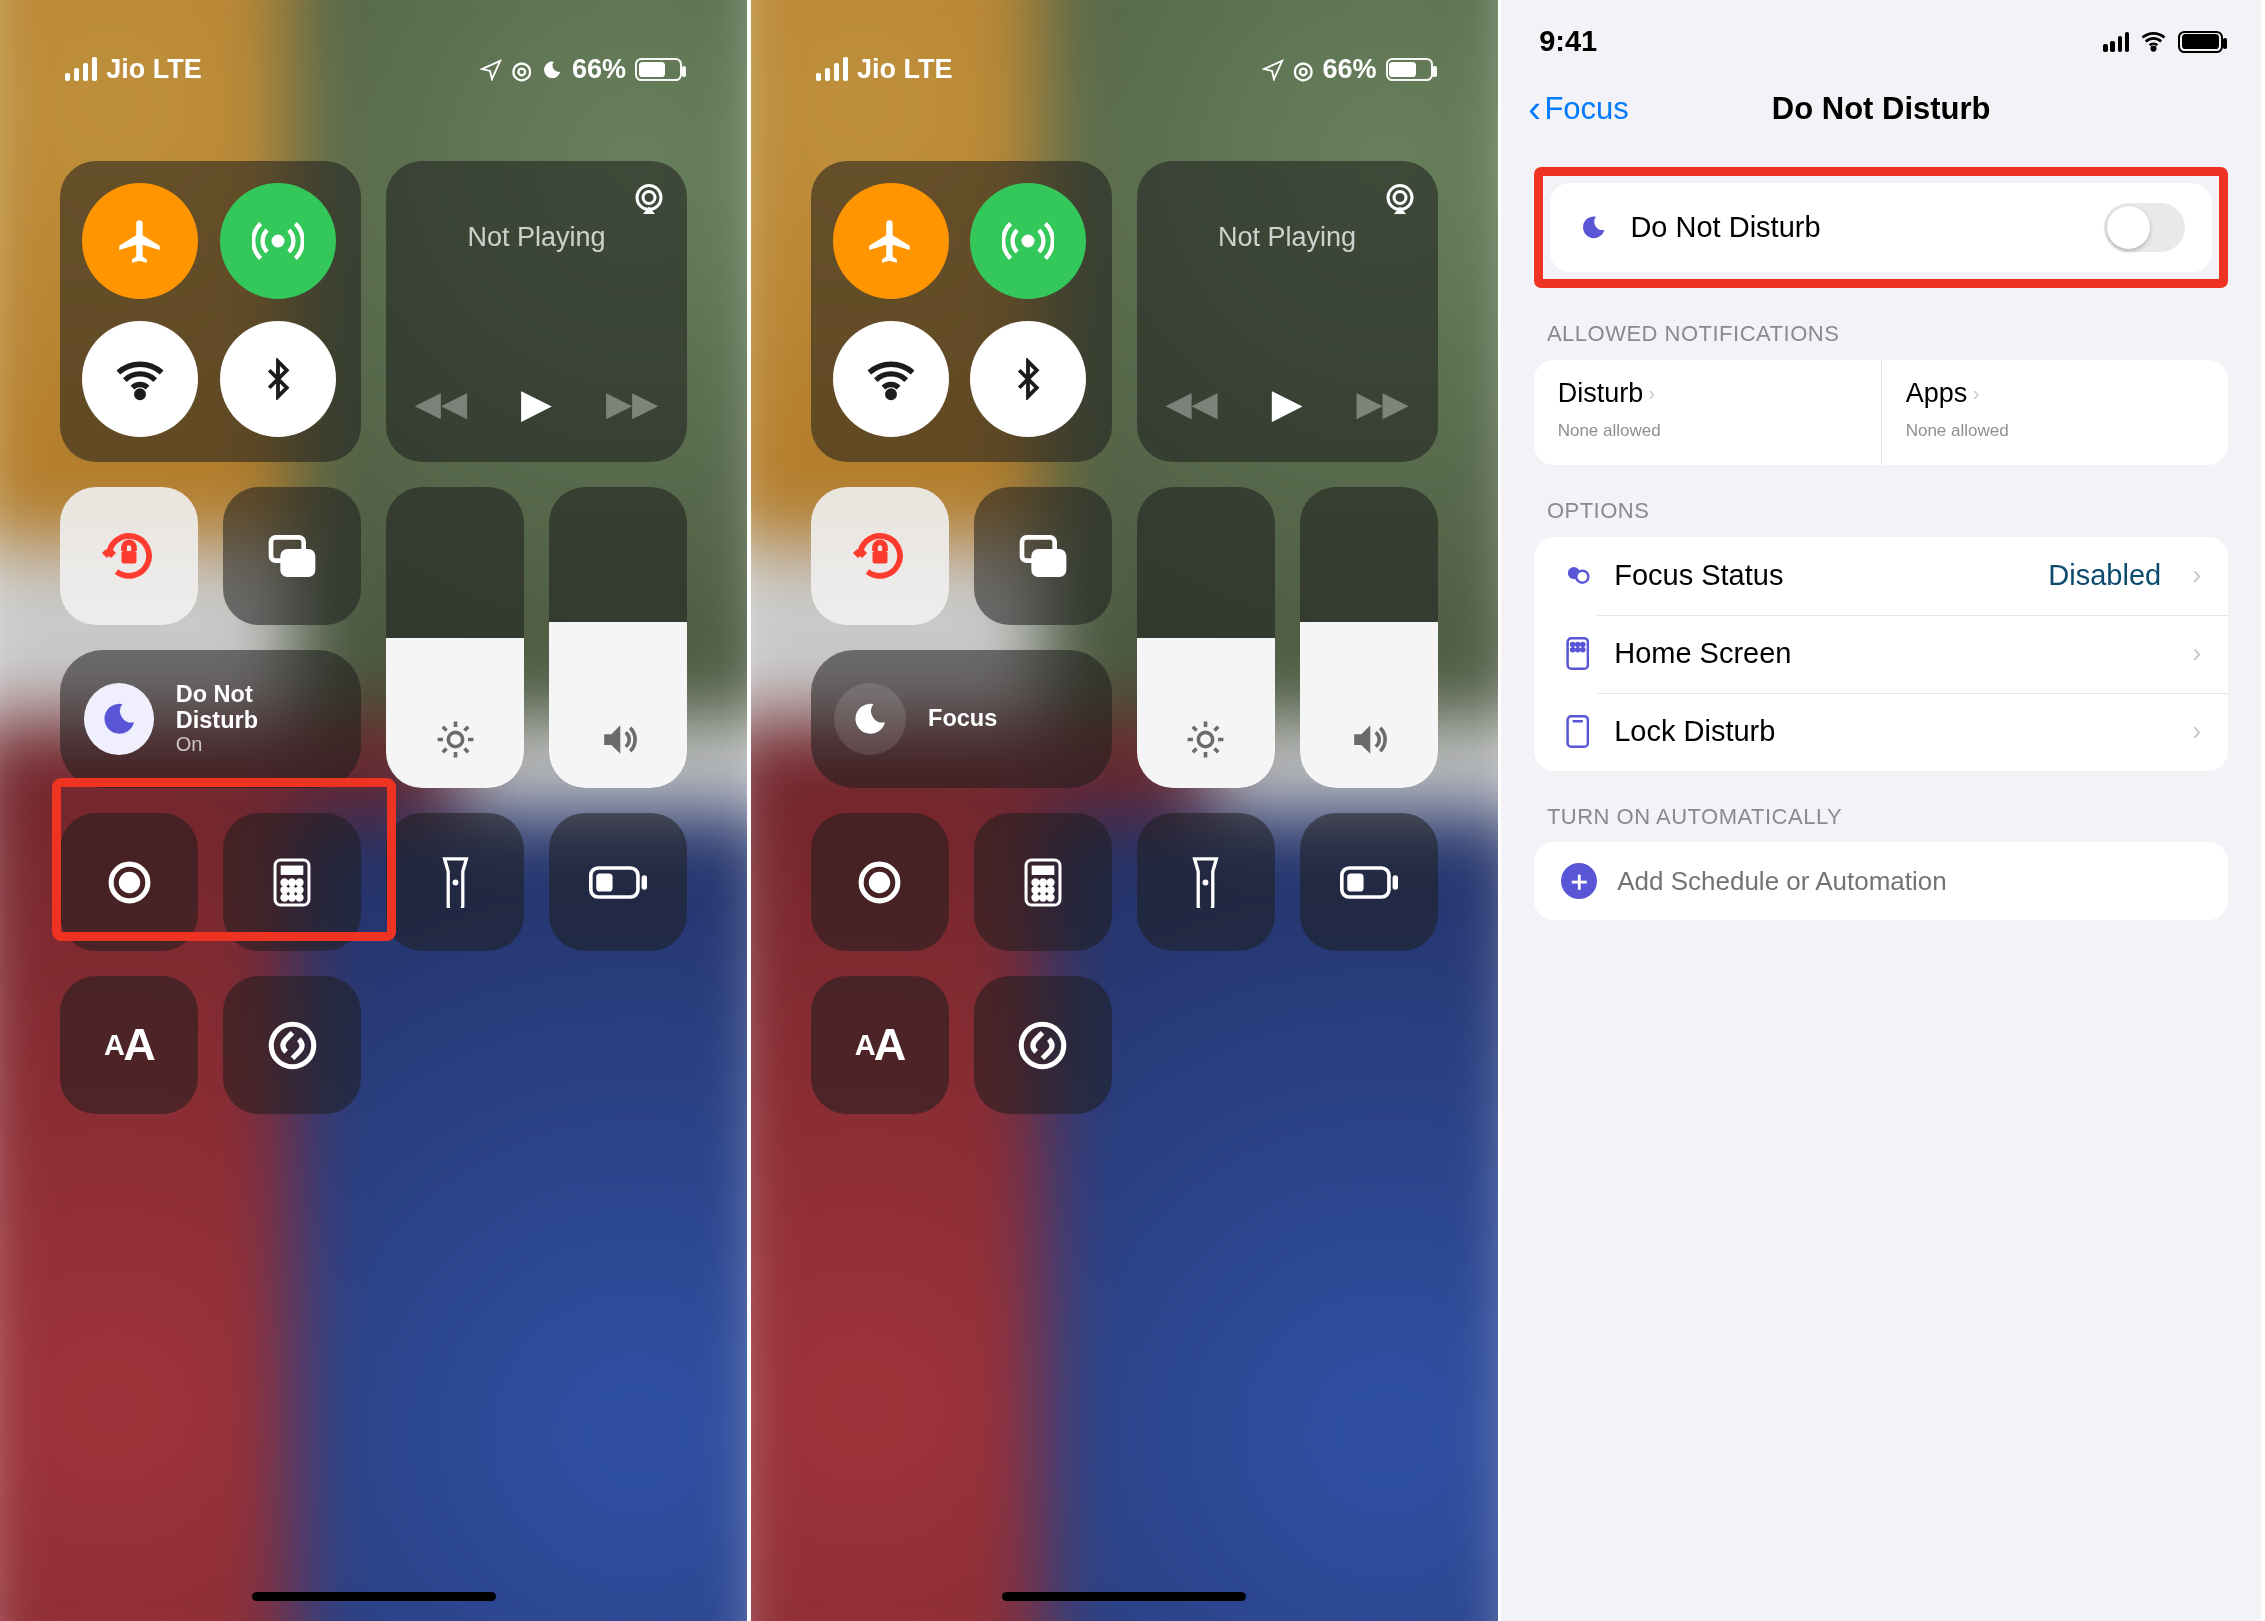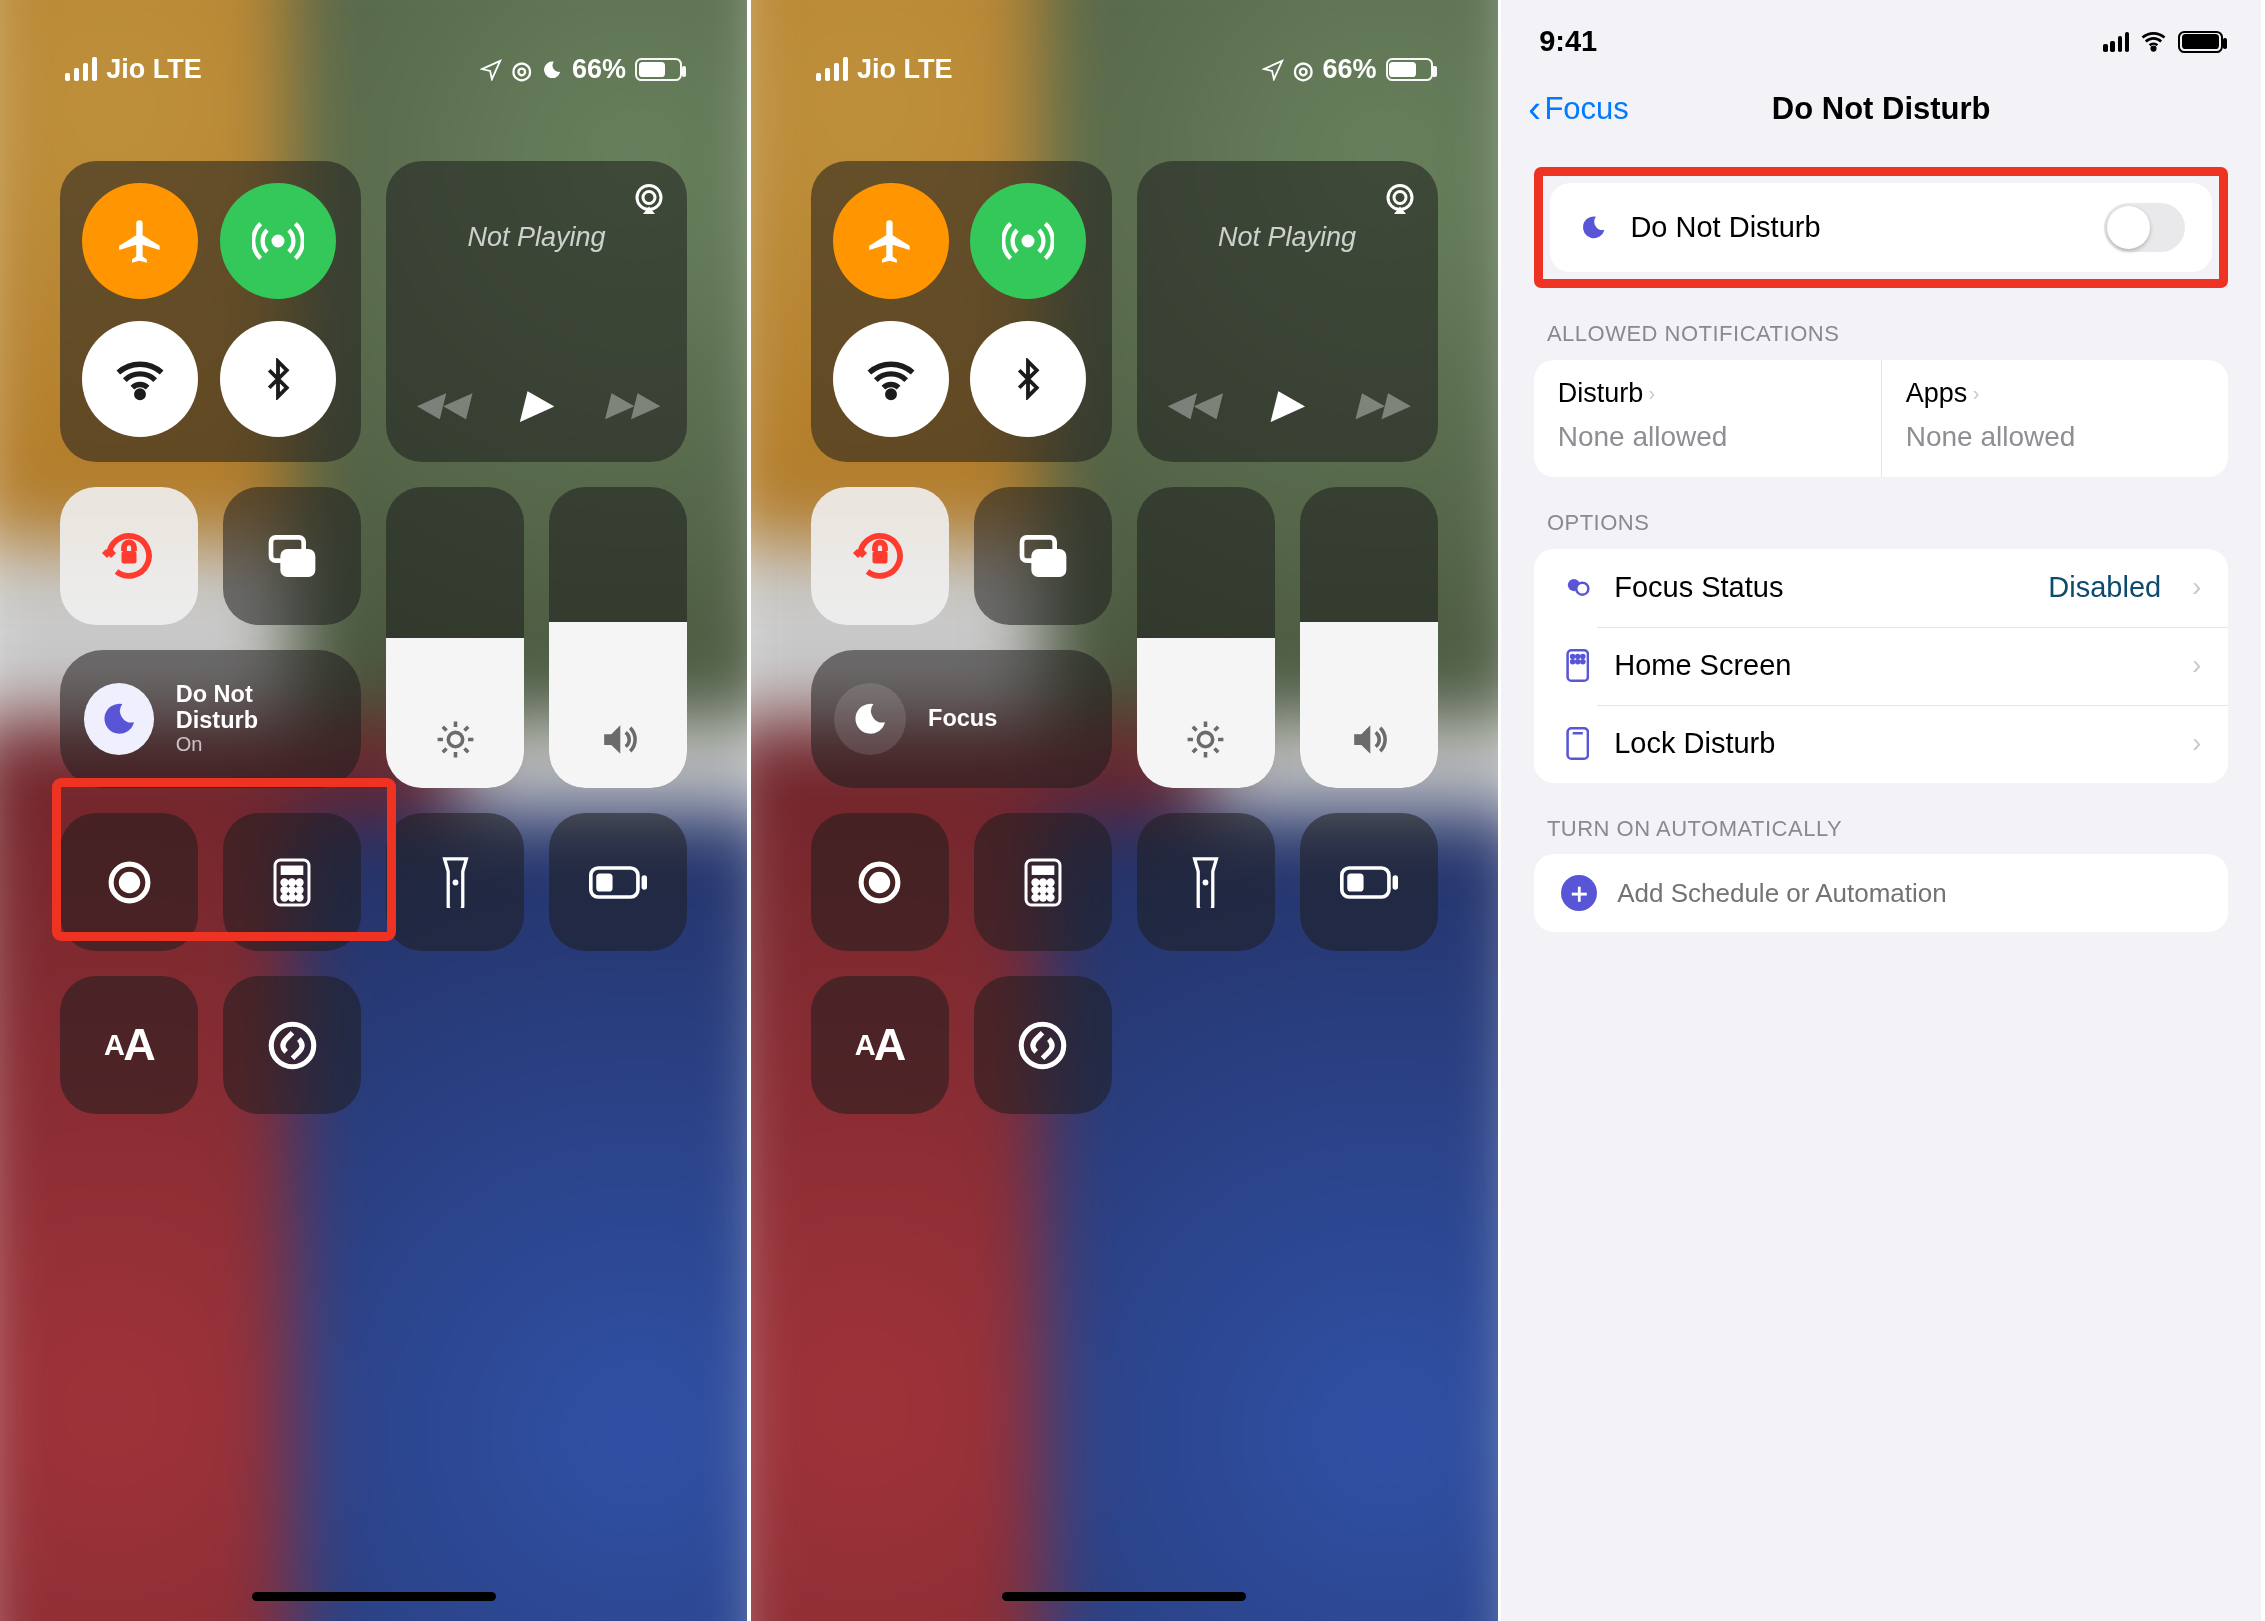--- a/index.html
+++ b/index.html
@@ -78,21 +78,21 @@
     grid-auto-rows: 138px;
     gap: 25px;
     justify-content: center;
   }
   .tile {
     background: rgba(30,30,30,0.55);
     border-radius: 36px;
   }
   .tile-light { background: rgba(240,240,240,0.9); }
   .span2 { grid-column: span 2; }
-  .span2r { grid-row: span 2; font-style: italic; }
+  .span2r { grid-row: span 2; }
   .conn-tile {
     display:grid;
     grid-template-columns: 1fr 1fr;
     grid-template-rows: 1fr 1fr;
     gap: 18px;
     padding: 22px;
   }
   .circle-btn {
     width:116px; height:116px; border-radius:50%;
     display:flex; align-items:center; justify-content:center;
@@ -244,21 +244,21 @@
     border-radius:7.2px;
     margin-top:12.7px;
   }
   .sp-twocol {
     display:grid; grid-template-columns:1fr 1fr;
   }
   .sp-twocol .col { padding:18px 23.5px 23.5px; }
   .sp-twocol .col + .col { border-left:0.9px solid #e5e5ea;}
   .sp-twocol .head { font-size:27px; display:flex; align-items:center; gap:5.4px;}
   .sp-twocol .head .mini-chev{ color:#c7c7cc; font-size:20px;}
-  .sp-twocol .sub { font-size:28px; color:#8e8e93; margin-top:12.7px;}
+  .sp-twocol .sub { font-size:17px; color:#8e8e93; margin-top:12.7px;}
   .sp-plus {
     width:36px; height:36px; border-radius:50%;
     background:#5856d6; color:#fff;
     display:flex; align-items:center; justify-content:center;
     font-size:27px; font-weight:700;
   }
   .sp-add-label { font-size:26px; color:#737373; }
   svg { display:block; }
 </style>
 </head>

